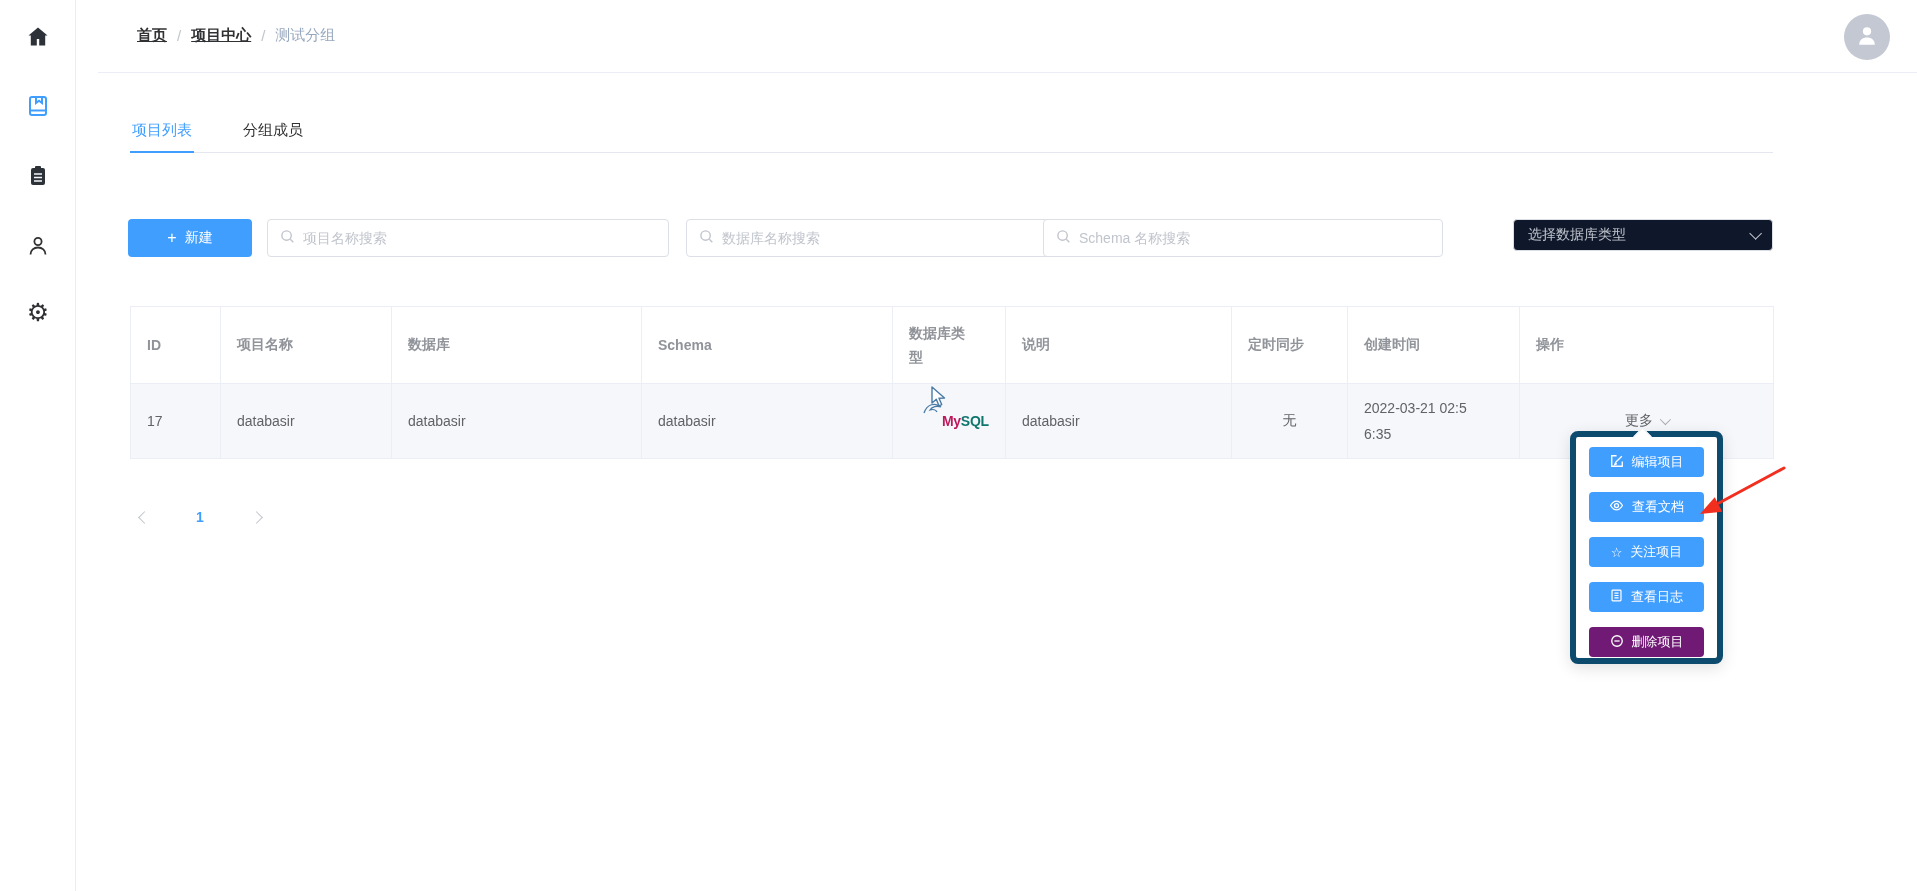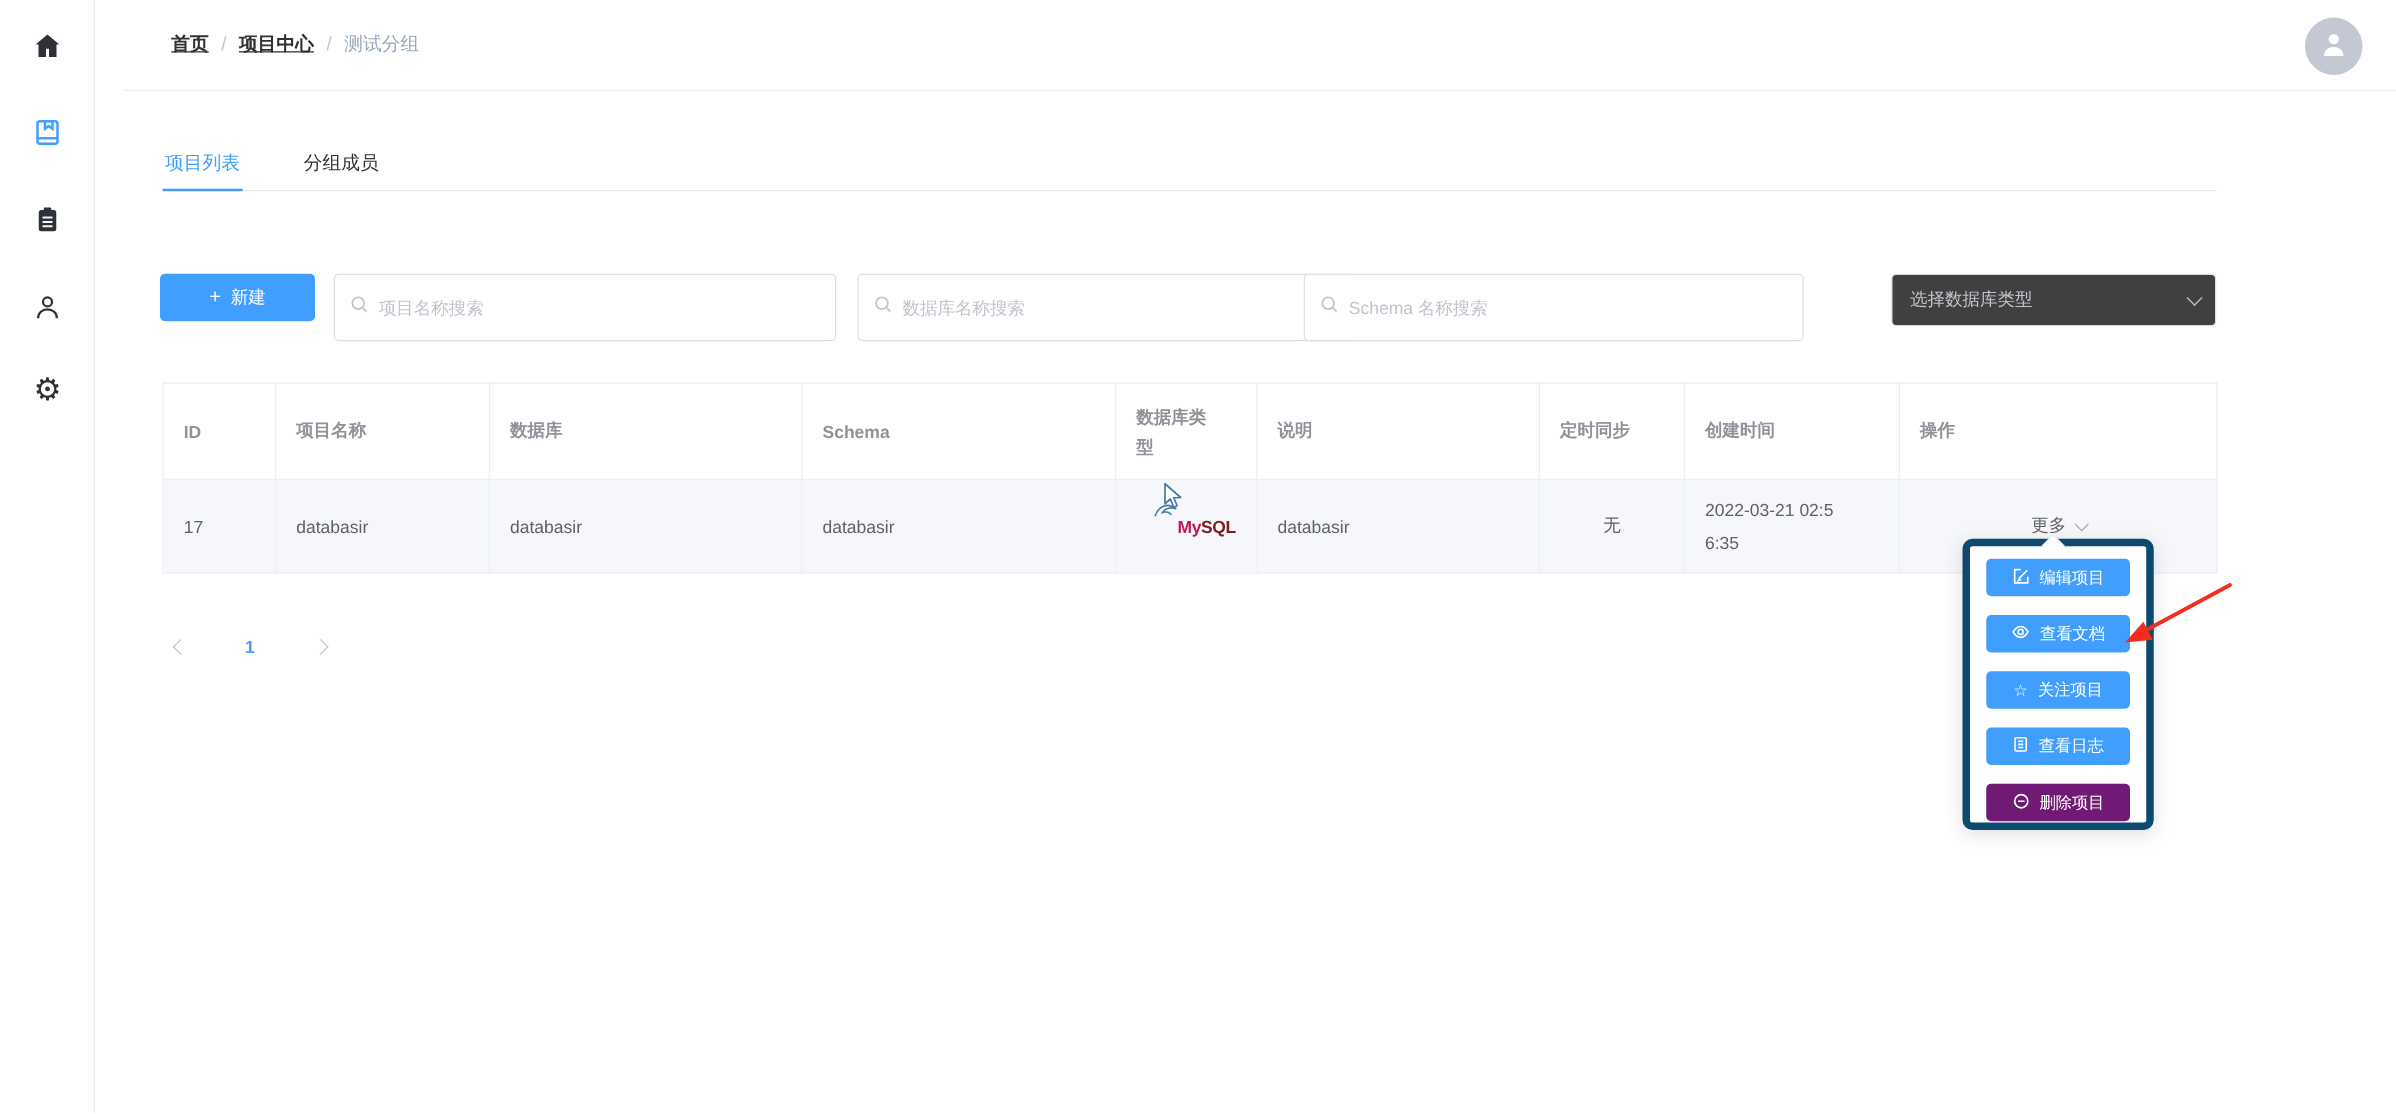--- a/index.html
+++ b/index.html
@@ -23,47 +23,47 @@
 
   
   .tabs { position:absolute; left:130px; top:113px; display:flex; height:40px; }
   .tabs-underline { position:absolute; left:130px; top:152px; width:1643px; height:1px; background:#e4e7ed; }
   .tab { font-size:15px; margin-right:47px; padding:8px 2px 14px 2px; cursor:pointer; color:#303133; position:relative; z-index:2; }
   .tab.active { color:#409EFF; border-bottom:2px solid #409EFF; }
 
   
   .btn-new { position:absolute; left:128px; top:219px; width:124px; height:38px; background:#409EFF; color:#fff; border:none; border-radius:4px; font-size:14px; cursor:pointer; display:flex; align-items:center; justify-content:center; gap:8px; font-family:inherit; }
   .btn-new .plus { font-size:16px; font-weight:normal; }
-  .search-box { position:absolute; top:219px; height:54px; border:1px solid #dcdfe6; border-radius:4px; background:#fff; display:flex; align-items:center; }
+  .search-box { position:absolute; top:219px; height:38px; border:1px solid #dcdfe6; border-radius:4px; background:#fff; display:flex; align-items:center; }
   .search-box .s-icon { margin-left:12px; flex:none; }
   .search-box input { border:none; outline:none; flex:1; height:100%; font-size:14px; padding:0 10px 0 8px; color:#606266; background:transparent; font-family:inherit; }
   .search-box input::placeholder { color:#c0c4cc; }
   .sb1 { left:267px; width:402px; }
   .sb2 { left:686px; width:402px; }
   .sb3 { left:1043px; width:400px; }
-  .select-box { position:absolute; left:1513px; top:219px; width:260px; height:42px; border:1px solid #dcdfe6; border-radius:4px; background:#404040; display:flex; align-items:center; justify-content:space-between; padding:0 14px; cursor:pointer; }
+  .select-box { position:absolute; left:1513px; top:219px; width:260px; height:32px; border:1px solid #dcdfe6; border-radius:4px; background:#0f172a; display:flex; align-items:center; justify-content:space-between; padding:0 14px; cursor:pointer; }
   .select-box .sel-text { font-size:14px; color:#c0c4cc; }
   .chev { width:9px; height:9px; border-right:1.6px solid #c0c4cc; border-bottom:1.6px solid #c0c4cc; transform:rotate(45deg) translateY(-3px); }
 
   
   table.grid { position:absolute; left:130px; top:306px; width:1643px; border-collapse:collapse; table-layout:fixed; }
   table.grid th, table.grid td { border:1px solid #ebeef5; font-size:14px; padding:0 16px; }
   table.grid th { height:77px; color:#909399; font-weight:bold; text-align:left; background:#fff; }
   table.grid td { height:75px; color:#606266; background:#f5f7fa; }
   th.center, td.center { text-align:center; }
   .th-wrap { display:inline-block; width:62px; line-height:24px; }
   .dt-lines span { display:block; line-height:26px; }
   .more-trigger { display:inline-flex; align-items:center; gap:7px; cursor:pointer; color:#606266; }
   .more-trigger .chev2 { width:8px; height:8px; border-right:1.5px solid #a8abb2; border-bottom:1.5px solid #a8abb2; transform:rotate(45deg) translateY(-2px); }
 
   
   .mysql-cell { position:relative; }
   .mysql-logo { position:relative; display:inline-block; font-size:14px; font-weight:bold; letter-spacing:-0.3px; cursor:default; }
   .mysql-my { color:#be185d;margin-left:33px; }
-  .mysql-sql { color:#7f1d1d; }
+  .mysql-sql { color:#0f766e; }
   .mysql-swoosh { position:absolute; left:12px; top:-13px; }
 
   
   .pagination { position:absolute; left:130px; top:503px; display:flex; align-items:center; gap:28px; }
   .pg-arrow { width:28px; height:28px; display:flex; align-items:center; justify-content:center; cursor:pointer; }
   .pg-chev { width:9px; height:9px; border-right:1.7px solid #c0c4cc; border-bottom:1.7px solid #c0c4cc; }
   .pg-chev.left  { transform:rotate(135deg); }
   .pg-chev.right { transform:rotate(-45deg); }
   .pg-num { min-width:28px; text-align:center; font-size:14px; font-weight:bold; color:#409EFF; cursor:pointer; }
 

